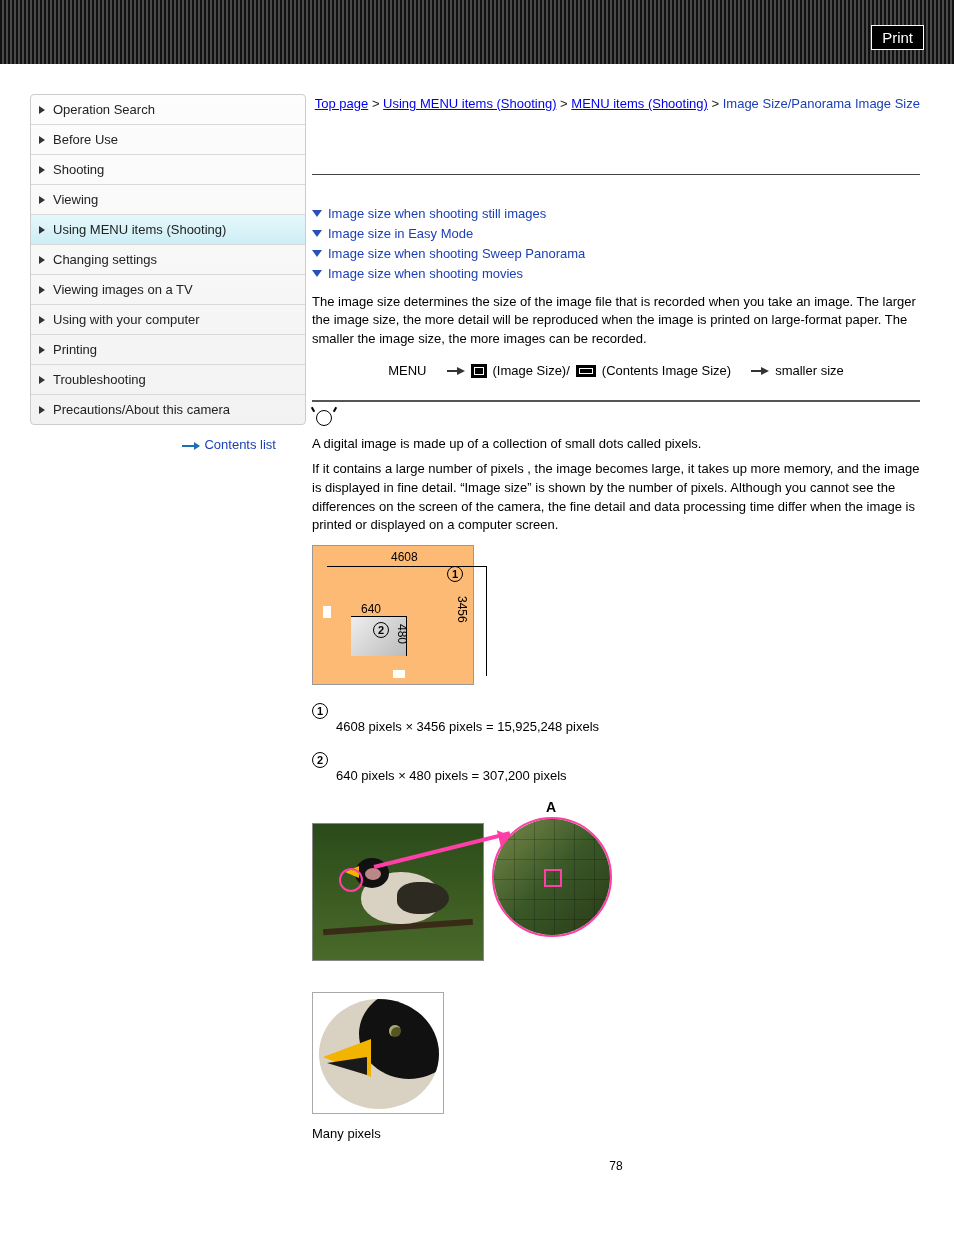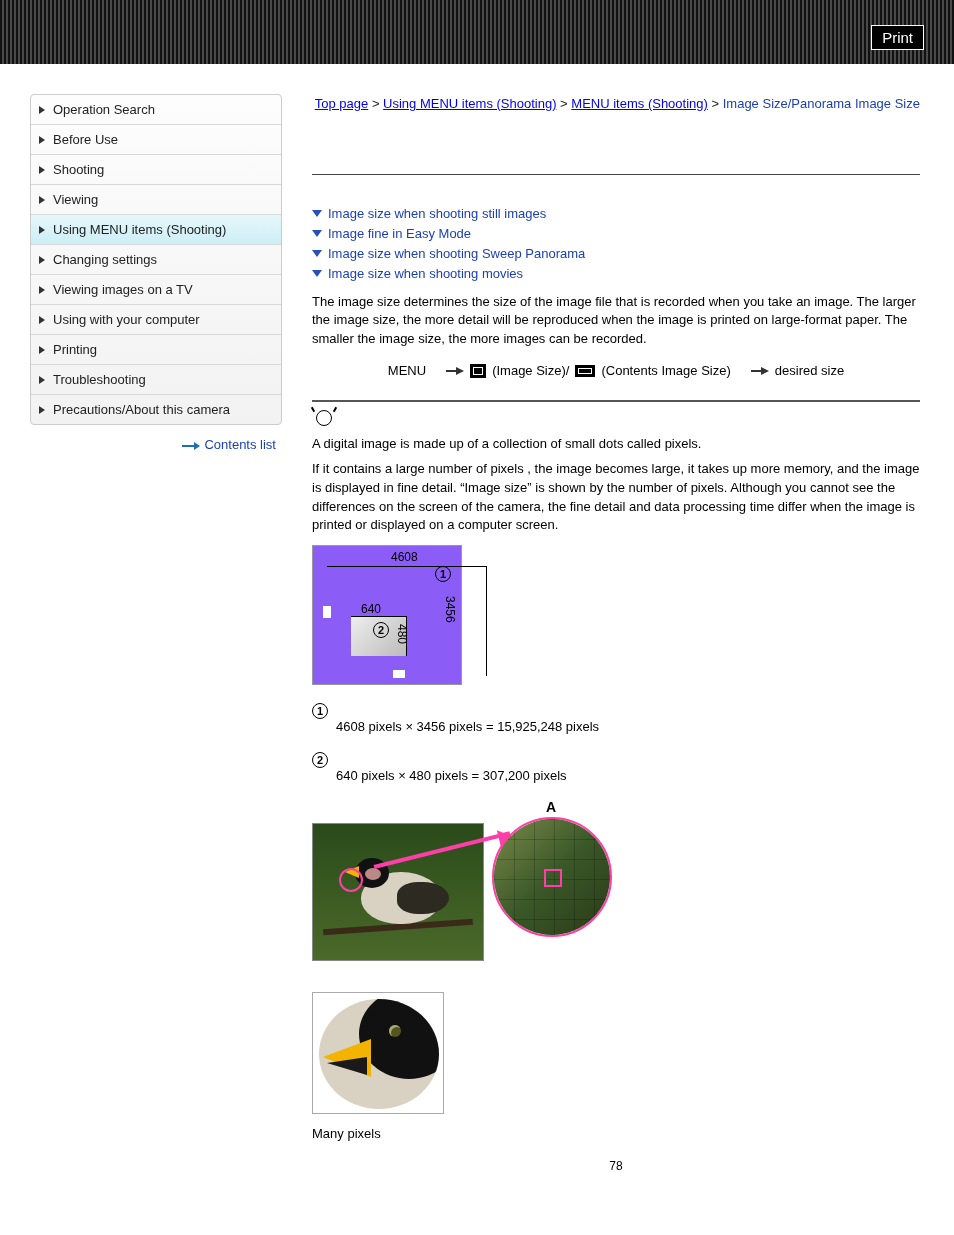--- a/index.html
+++ b/index.html
@@ -26,21 +26,21 @@
     padding: 3px 10px;
     font-size: 15px;
     cursor: pointer;
   }
   .layout {
     display: flex;
     padding: 30px 30px 10px 30px;
     align-items: flex-start;
   }
   .sidebar {
-    width: 252px;
+    width: 276px;
     flex-shrink: 0;
     border: 1px solid #ccc;
     border-radius: 4px;
     background: linear-gradient(#fdfdfd,#f2f2f2);
     overflow: hidden;
   }
   .sidebar-item {
     display: flex;
     align-items: center;
     padding: 7px 8px;
@@ -183,25 +183,25 @@
     content:"";
     position:absolute;
     background:#000;
     width:2px;height:5px;
   }
   .bulb::before{ left:-5px; top:-4px; transform:rotate(-30deg);}
   .bulb::after{ right:-5px; top:-4px; transform:rotate(30deg);}
   .tip-text { margin-top:6px; line-height:1.45; }
 
   .diagram {
-    width:150px; height:140px;
+    width:162px; height:140px;
     border:1px solid #999;
     margin-top:10px;
     position:relative;
-    background:#8b5cf6;
+    background:#fdba74;
   }
   .dg-big {
     position:absolute;
     left:14px; top:20px;
     width:160px; height:110px;
     border:1.5px solid #000;
     border-left:none; border-bottom:none;
   }
   .break { position:absolute; width:8px; height:12px; background:#fff; }
   .break.v { width:12px; height:8px; }
@@ -440,42 +440,42 @@
       <span>Image Size/Panorama Image Size</span>
     </div>
 
     <hr class="sep">
 
     <div class="anchor-list" id="anchors"><a href="#">
           <span class="dtri"></span>
           <span>Image size when shooting still images</span>
         </a><br><a href="#">
           <span class="dtri"></span>
-          <span>Image fine in Easy Mode</span>
+          <span>Image size in Easy Mode</span>
         </a><br><a href="#">
           <span class="dtri"></span>
           <span>Image size when shooting Sweep Panorama</span>
         </a><br><a href="#">
           <span class="dtri"></span>
           <span>Image size when shooting movies</span>
         </a><br></div>
 
     <div class="body-text">The image size determines the size of the image file that is recorded when you take an image. The larger the image size, the more detail will be reproduced when the image is printed on large-format paper. The smaller the image size, the more images can be recorded.</div>
 
     <div class="menu-path">
       <span>MENU</span>
       <span style="width:18px"></span>
         <span class="arrow-r"></span>
       <span class="icon-sz"></span>
       <span>(Image Size)/</span>
       <span class="icon-pano"></span>
       <span>(Contents Image Size)</span>
       <span style="width:18px"></span>
         <span class="arrow-r"></span>
-      <span>desired size</span>
+      <span>smaller size</span>
     </div>
 
     <div class="tip-row">
       <span class="bulb"></span>
       <div class="tip-text">A digital image is made up of a collection of small dots called pixels.</div>
       <div class="tip-text">If it contains a large number of pixels        , the image becomes large, it takes up more memory, and the image is displayed in fine detail. “Image size” is shown by the number of pixels. Although you cannot see the differences on the screen of the camera, the fine detail and data processing time differ when the image is printed or displayed on a computer screen.</div>
     </div>
 
     <div class="diagram">
       <div class="dg-big"></div>

